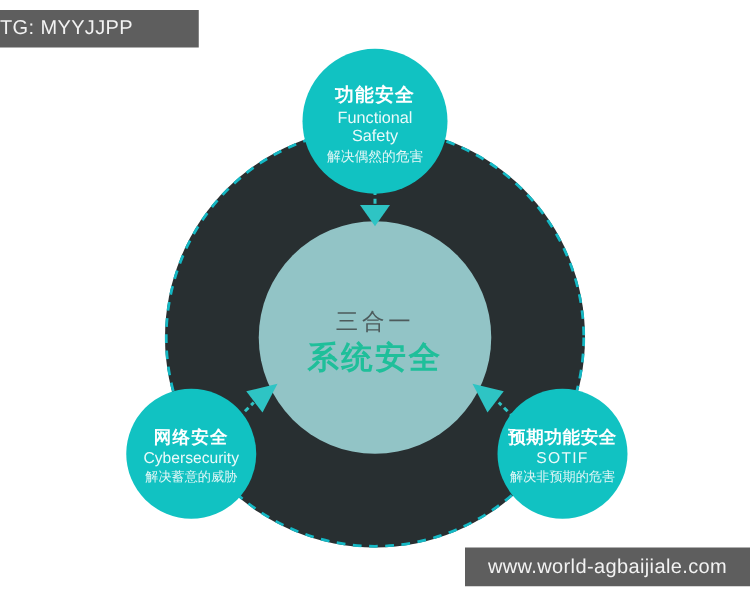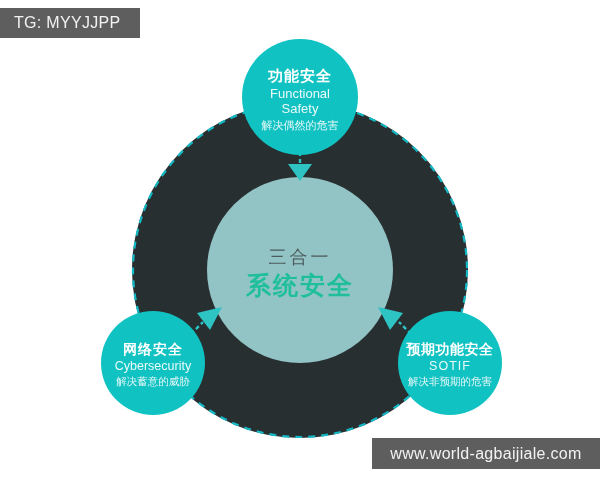--- a/index.html
+++ b/index.html
@@ -26,25 +26,24 @@
     font-family: "Liberation Sans", sans-serif;
     letter-spacing: .3px;
     display: flex;
     align-items: center;
     justify-content: center;
     white-space: nowrap;
   }
   #wm-tag {
     left: 0px;
     top: 8px;
-    width: 140px;
+    width: 159px;
     height: 30px;
     font-size: 16px;
     justify-content: flex-start;
-    padding-left: 14px;
     box-sizing: border-box;
   }
   #wm-url {
     left: 372px;
     top: 438px;
     width: 228px;
     height: 31px;
     font-size: 16px;
   }
 

